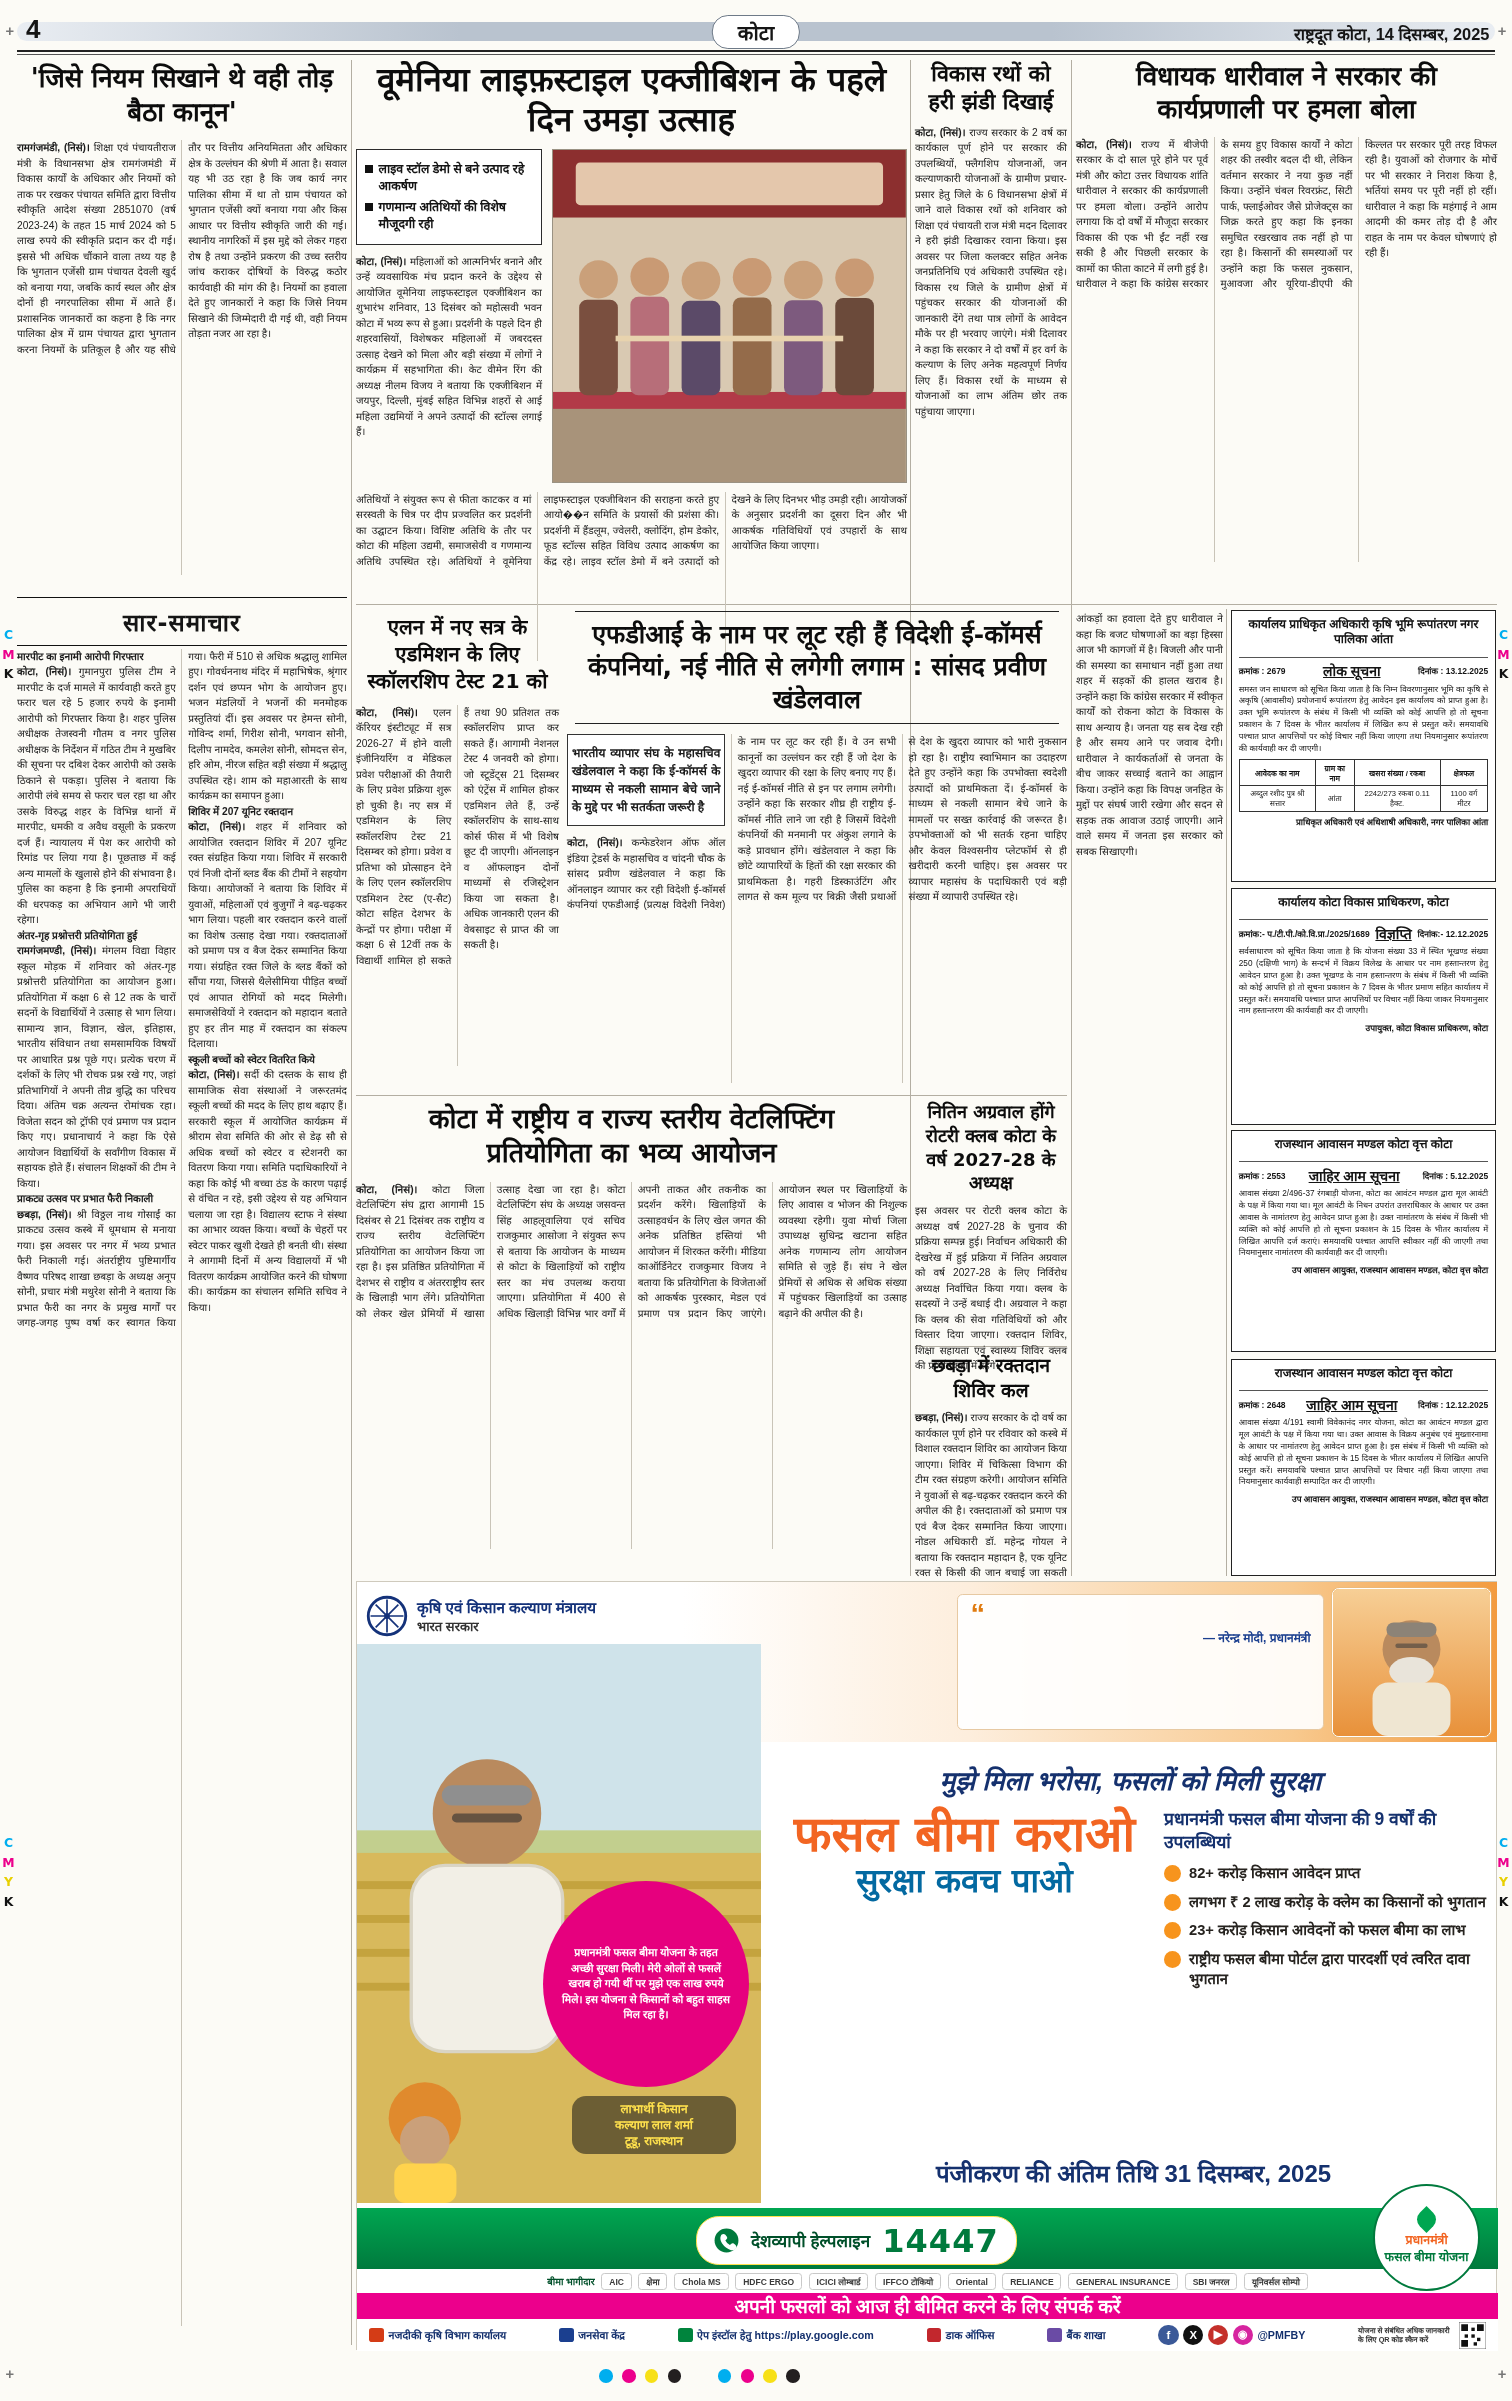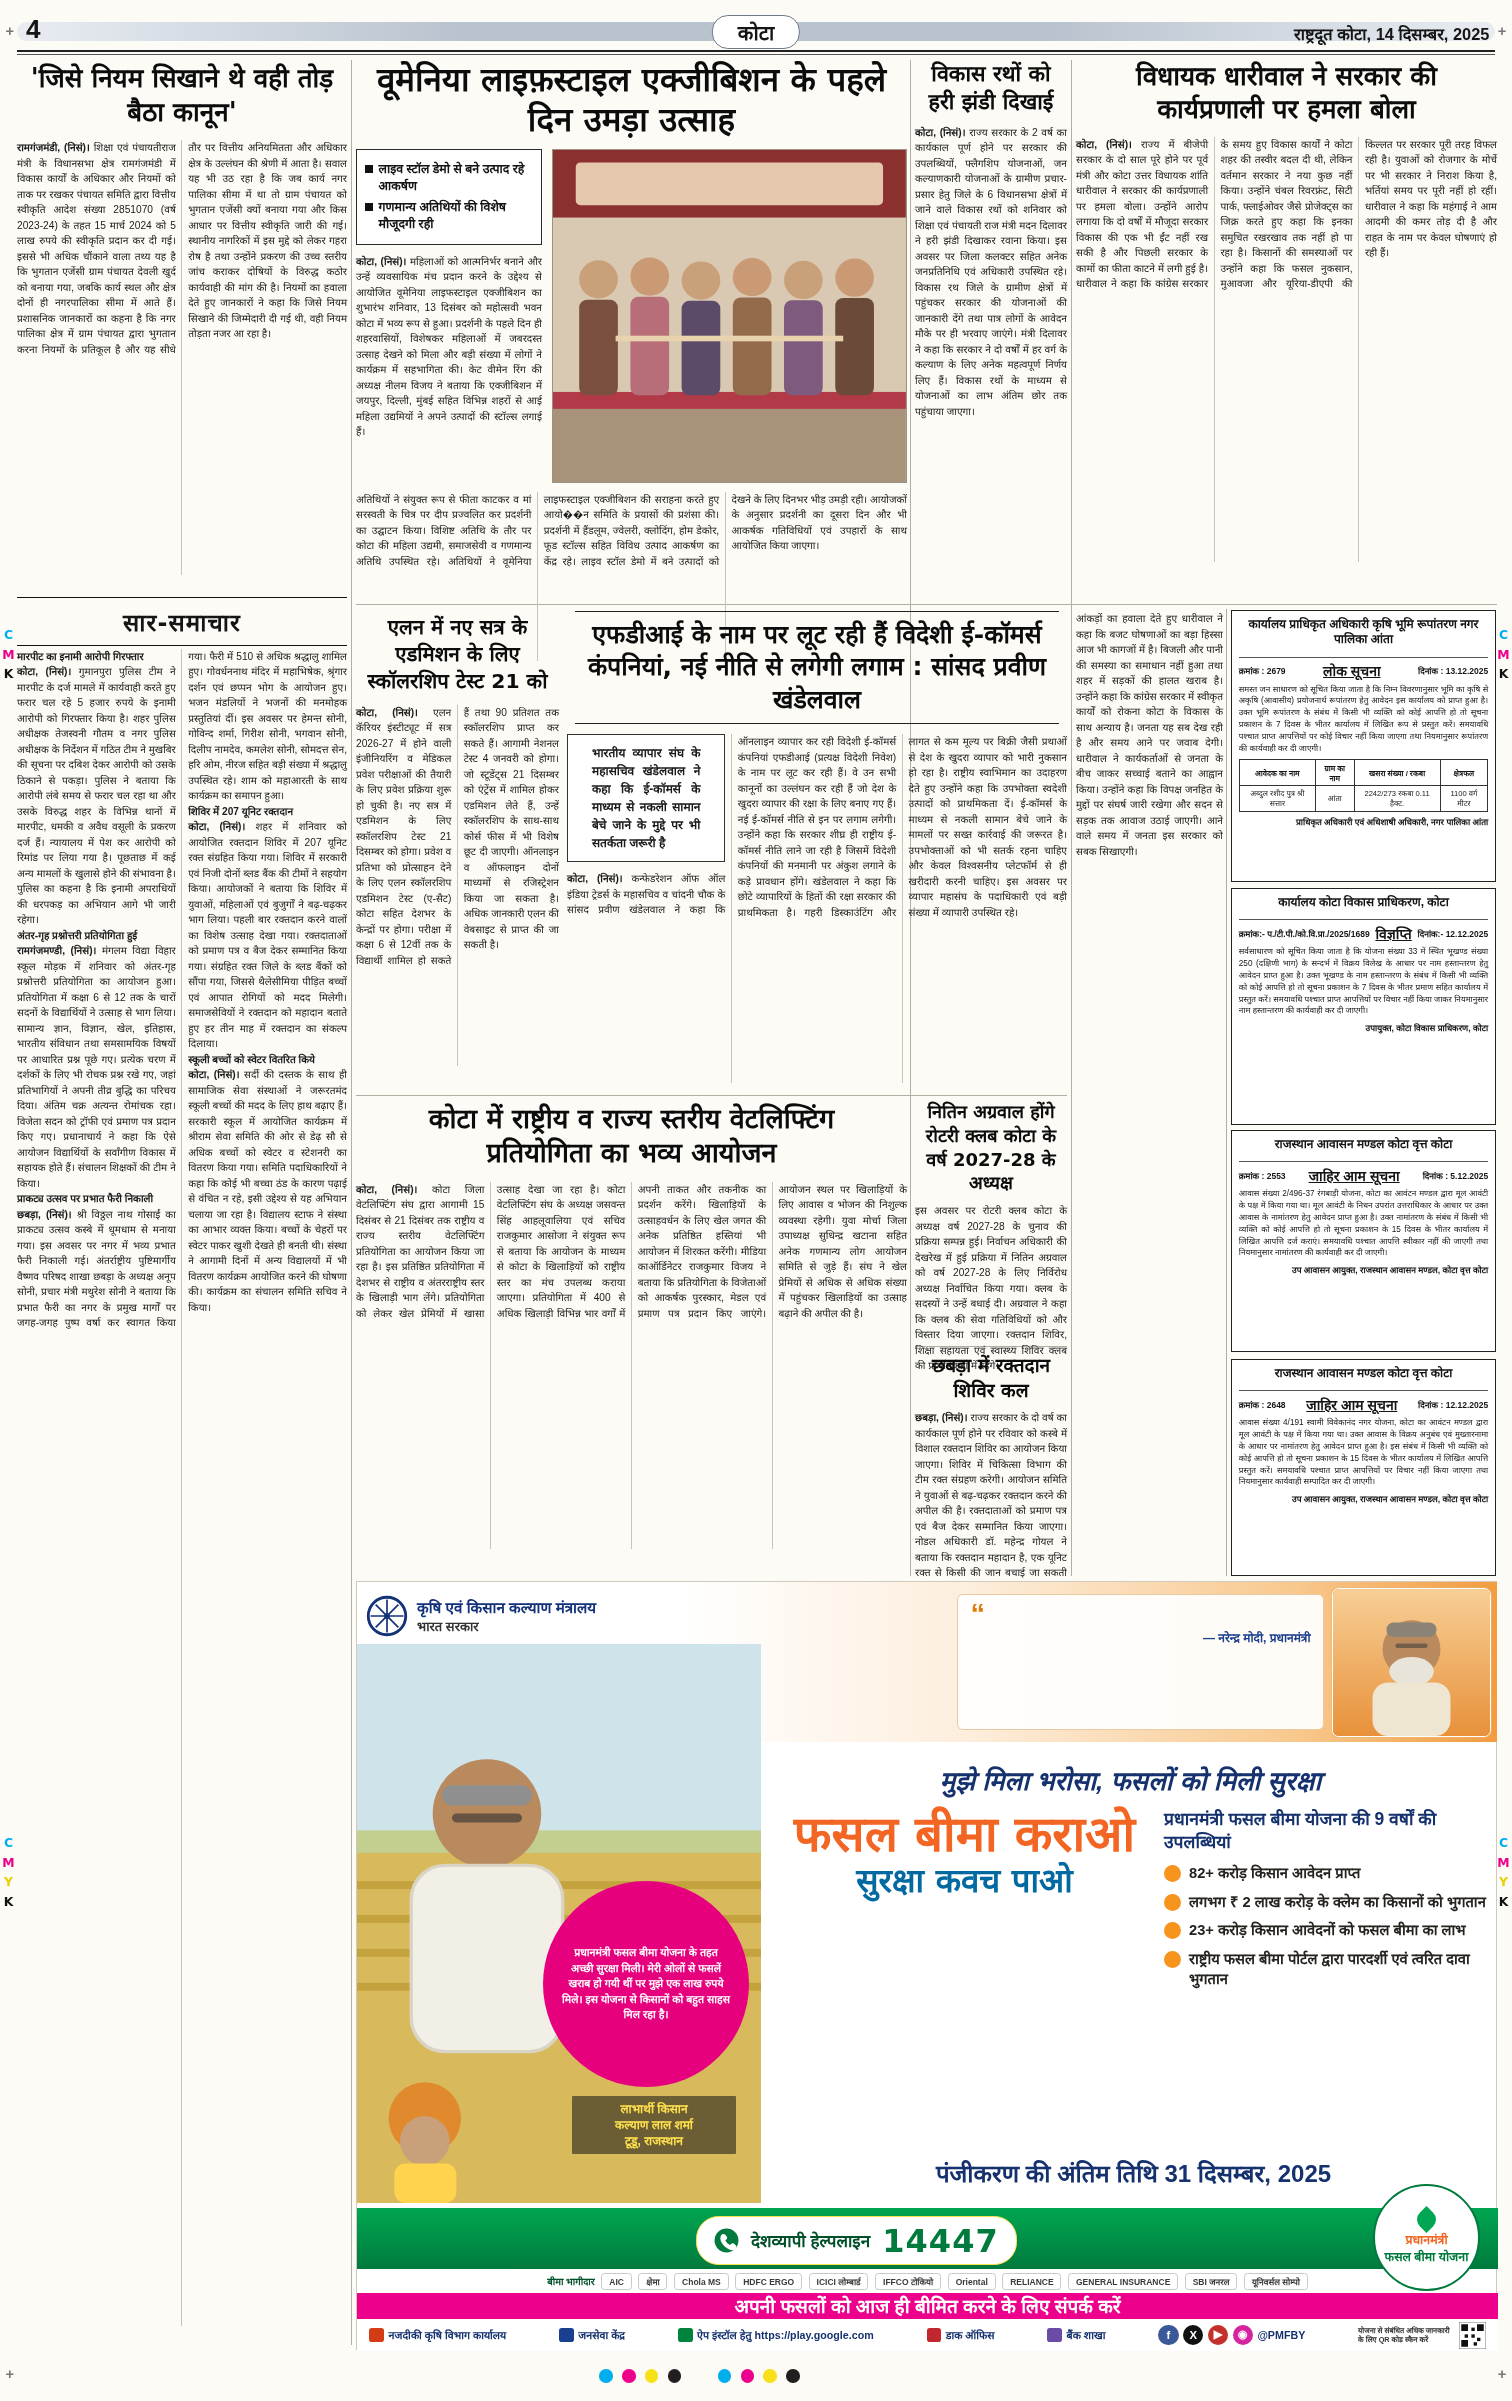--- a/index.html
+++ b/index.html
@@ -20,21 +20,21 @@
   .pgnum{position:absolute;left:9px;top:0;font-size:26px;font-weight:700}
   .section-pill{position:absolute;left:50%;top:1.1px;transform:translateX(-50%);background:#fff;border:1.1px solid #6e7a88;border-radius:16px;padding:2.3px 25px;font-size:20.3px;font-weight:700}
   .edition{position:absolute;right:5.6px;top:8px;font-size:16.4px;font-weight:700}
   
   .bullet-box{border:1.1px solid #2b2b2b;padding:6.8px 8px;margin-bottom:9px;background:#fff}
   .bullet-item{display:flex;gap:5.6px;font-size:12.4px;font-weight:700;line-height:1.35;margin:4.5px 0}
   .bsq{width:8px;height:8px;background:#111;margin-top:4.5px;flex:0 0 8px}
   
   .saar-head{border-top:1.7px solid #111;border-bottom:1.7px solid #111;padding:6.8px 0;text-align:center;font-size:24px;font-weight:700;letter-spacing:1.1px;font-family:"DejaVu Sans",sans-serif}
   
-  .pullq{border:1.7px solid #333;padding:9px 24px;margin:0 0 9px;font-size:12px;font-weight:700;line-height:1.5;text-align:justify;background:#fff;break-inside:avoid}
+  .pullq{border:1.7px solid #333;padding:9px 4px;margin:0 0 9px;font-size:12px;font-weight:700;line-height:1.5;text-align:justify;background:#fff;break-inside:avoid}
   
   .notice{border:1.7px solid #222;background:#fff;padding:5.6px 6.8px}
   .notice-office{font-weight:700;text-align:center;font-size:12px;line-height:1.3;border-bottom:0.6px solid #555;padding-bottom:9px}
   .notice-meta{display:flex;justify-content:space-between;align-items:center;font-size:8.5px;font-weight:700;margin:3.4px 0}
   .notice-type{font-size:14px;font-weight:700;text-decoration:underline}
   .notice-body{font-size:8.2px;line-height:1.45;text-align:justify}
   .notice-sign{text-align:right;font-weight:700;font-size:8.5px;margin-top:5.6px;line-height:1.35}
   .ntable{width:100%;border-collapse:collapse;margin:4.5px 0;font-size:7.6px;text-align:center}
   .ntable th,.ntable td{border:0.6px solid #333;padding:2.3px}
   
@@ -65,21 +65,21 @@
   .magenta-band div{color:#fff;font-size:19px;font-weight:800}
   .ad-footer{display:flex;align-items:center;justify-content:space-between;padding:0 12.4px;height:100%}
   .cp{display:flex;align-items:center;gap:4.5px}
   .cp-ico{width:14.7px;height:14.7px;border-radius:2.8px;background:#d43c16;flex:0 0 14.7px}
   .cp-ico.b2{background:#1b3f8f}.cp-ico.b3{background:#00843d}.cp-ico.b4{background:#c2272d}.cp-ico.b5{background:#6a4ba5}
   .cp-txt{font-size:10.7px;font-weight:700;color:#15316e;white-space:nowrap}
   .soc{width:20.3px;height:20.3px;border-radius:50%;color:#fff;display:flex;align-items:center;justify-content:center;font-size:11.3px;font-weight:700}
   .soc.fb{background:#3b5998}.soc.tw{background:#111}.soc.yt{background:#c4302b}.soc.ig{background:#d6249f}
   .qr-note{font-size:7.3px;line-height:1.3;color:#333;width:96px;font-weight:700}
   .bubble{position:absolute;border-radius:50%;background:#e6007e;color:#fff;display:flex;align-items:center;text-align:center;padding:24px 19px;font-size:10.7px;line-height:1.45;font-weight:700}
-  .nametag{position:absolute;background:rgba(20,20,20,.55);color:#ffe14d;text-align:center;font-weight:700;font-size:12px;line-height:1.35;padding:4.5px 6.8px;border-radius:1px}
+  .nametag{position:absolute;background:rgba(20,20,20,.55);color:#ffe14d;text-align:center;font-weight:700;font-size:12px;line-height:1.35;padding:4.5px 6.8px;border-radius:14px}
   .scheme-logo{position:absolute;width:107px;height:107px;border-radius:50%;background:#fff;border:2.8px solid #007a3d;display:flex;flex-direction:column;align-items:center;justify-content:center;text-align:center;gap:2.3px}
   .scheme-logo .l1{color:#f26522;font-weight:800;font-size:12.4px}
   .scheme-logo .l2{color:#007a3d;font-weight:800;font-size:12.4px;line-height:1.2}
   .sprout{width:19px;height:19px;border-radius:0 50% 0 50%;background:#00a651;transform:rotate(45deg)}
   
   .regstack{position:absolute;display:flex;flex-direction:column;gap:4.5px;font:700 12.4px "DejaVu Sans",sans-serif;align-items:center}
   .regC{color:#00aeef}.regM{color:#ec008c}.regY{color:#e8d000}.regK{color:#111}
   .dot{width:13.6px;height:13.6px;border-radius:50%;display:inline-block;margin-right:6.8px}
   .crop{position:absolute;color:#777;font-size:14.7px;font-weight:700}
 </style>

